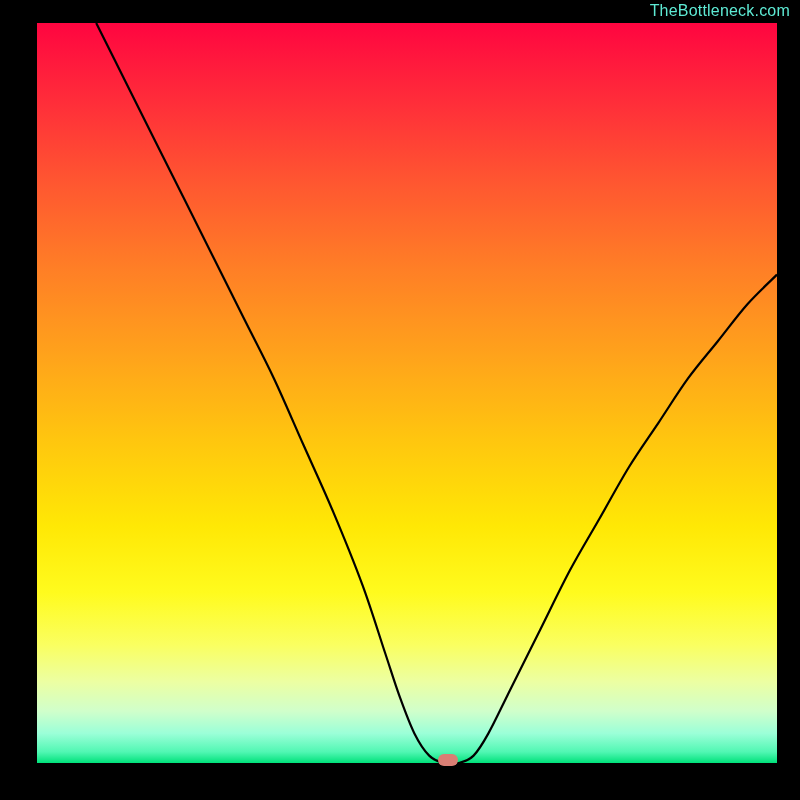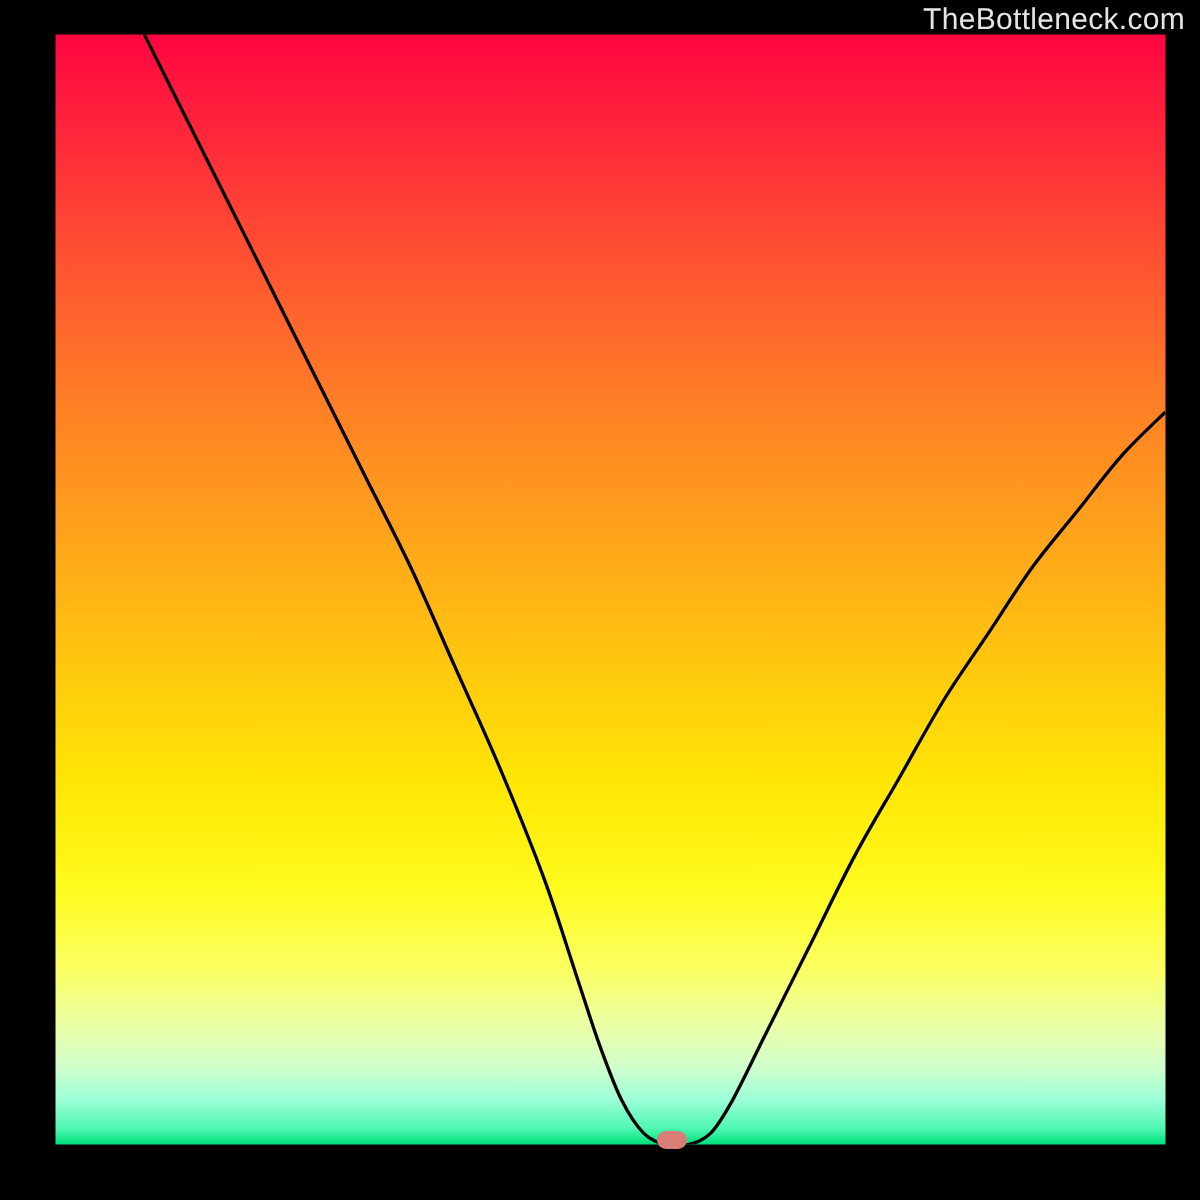--- a/index.html
+++ b/index.html
@@ -52,22 +52,22 @@
     width: 20px;
     height: 12px;
     border-radius: 6px;
     background: #d97e74;
     transform: translate(-50%, -50%);
   }
   .watermark {
     position: absolute;
     top: 2px;
     right: 10px;
-    color: #e5e5e5;
-    font-size: 20px;
+    color: #5eead4;
+    font-size: 16px;
     font-weight: 500;
     letter-spacing: 0.2px;
   }
 </style>
 </head>
 <body>
 
 <div class="frame">
   <div class="plot-area">
     <svg class="curve-svg" viewBox="0 0 740 740" preserveAspectRatio="none">

